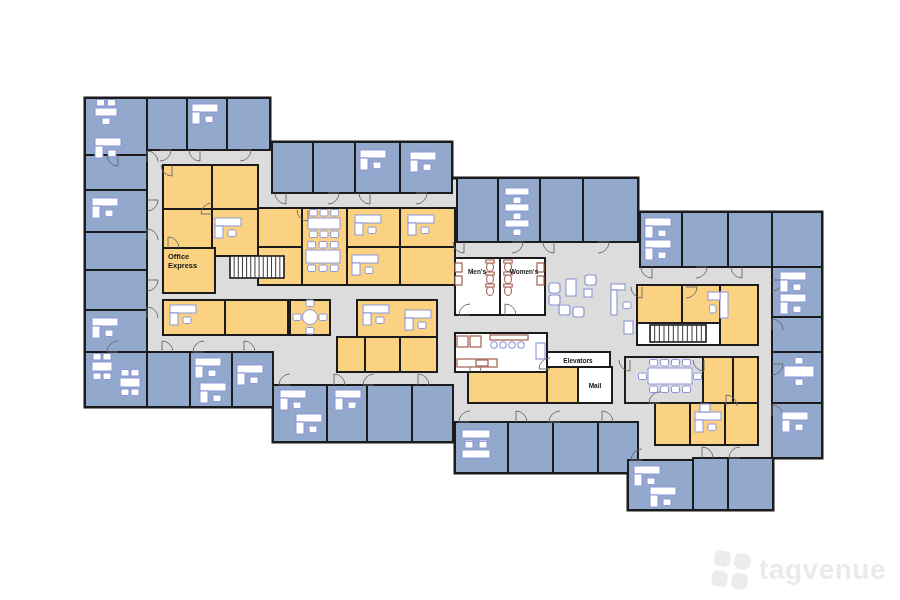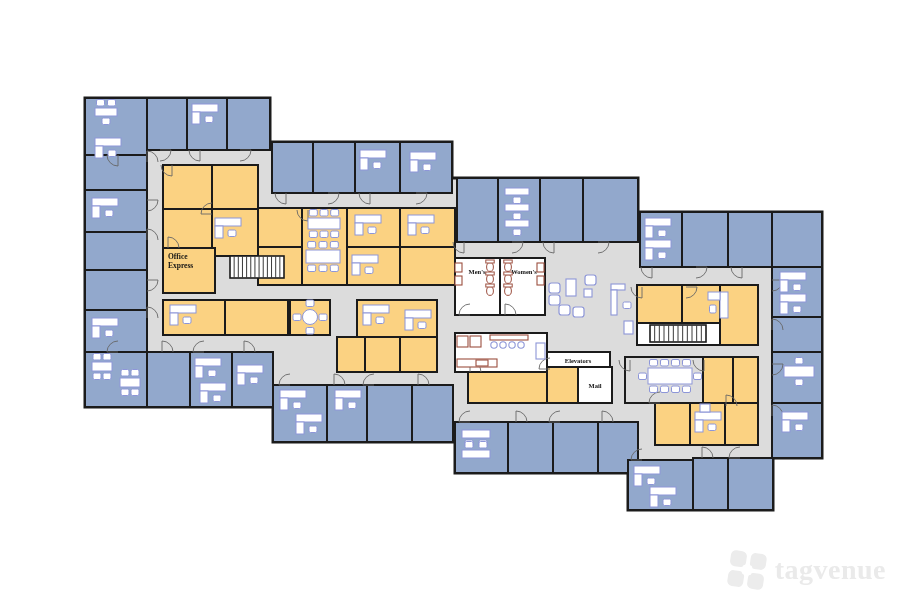--- a/index.html
+++ b/index.html
@@ -1,17 +1,17 @@
 <!DOCTYPE html>
 <html><head>
 <meta charset="utf-8">
 <style>
   html,body{margin:0;padding:0;background:#ffffff;}
   .stage{position:relative;width:900px;height:600px;background:#ffffff;overflow:hidden;
-         font-family:Liberation Serif, serif;}
+         font-family:Liberation Sans, sans-serif;}
   .stage svg.plan{position:absolute;left:0;top:0;}
   .watermark{position:absolute;right:14px;bottom:10px;display:flex;align-items:center;gap:8px;
              user-select:none;}
   .watermark .word{font-size:28px;font-weight:bold;letter-spacing:0.5px;color:#eaeaea;}
 </style>
 </head>
 <body>
 
 <div class="stage">
   <svg class="plan" width="900" height="600" viewBox="0 0 900 600" xmlns="http://www.w3.org/2000/svg">

